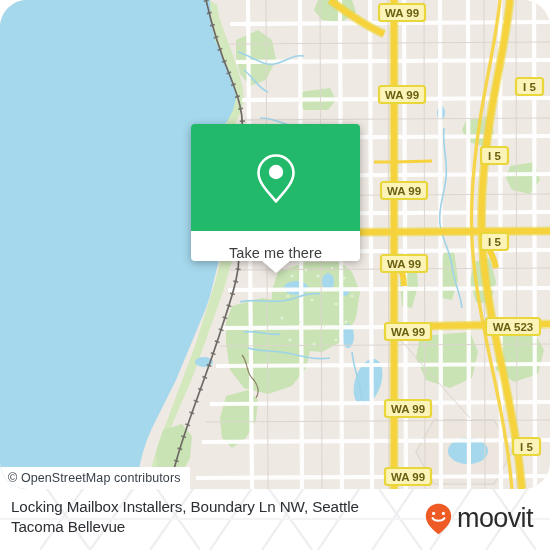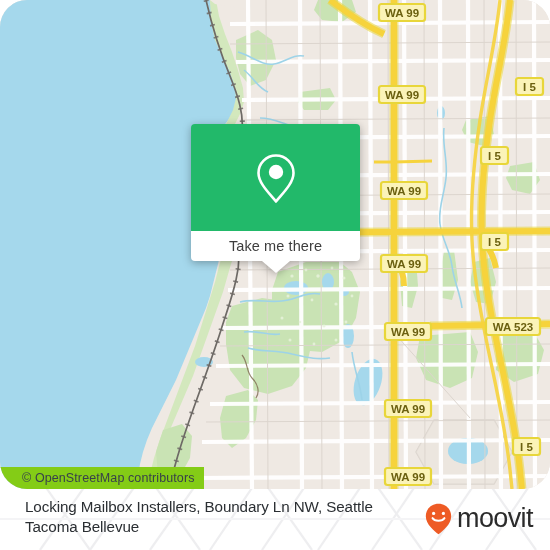--- a/index.html
+++ b/index.html
@@ -11,66 +11,66 @@
   }
   .screen{position:relative;width:550px;height:550px;overflow:hidden;}
 
   
   .map{position:absolute;left:0;top:0;width:550px;height:489px;overflow:hidden;background:#efe9e3;border-radius:27px;}
   .map svg{display:block;}
 
   
   .attribution{
     position:absolute;left:0;top:467px;
-    background:#84cc16;
+    background:#ffffff;
     color:#38414a;
     font-size:12.5px;
     line-height:20px;
-    padding:1px 9px 1px 22px;
+    padding:1px 9px 1px 8px;
     letter-spacing:0.1px;
     white-space:nowrap;
   }
 
   
   .popup{
     position:absolute;left:191px;top:124px;width:169px;
     filter:drop-shadow(0 2px 4px rgba(0,0,0,0.30));
   }
   .popup-body{
     width:169px;height:107px;
     background:#22b96a;
     border-radius:4px 4px 0 0;
     display:flex;align-items:center;justify-content:center;
   }
   .popup-pin{width:44px;height:52px;display:block;}
   .popup-footer{
     width:169px;height:30px;
     background:#ffffff;
     border-radius:0 0 4px 4px;
-    display:flex;align-items:center;justify-content:center;
+    display:flex;align-items:flex-end;justify-content:center;
   }
   .popup-footer-label{
     color:#3d3d3d;font-size:14.5px;letter-spacing:0.1px;
   }
   .popup-tail{
     position:absolute;left:50%;top:137px;
     width:0;height:0;margin-left:-14px;
     border-left:14px solid transparent;
     border-right:14px solid transparent;
     border-top:12px solid #ffffff;
   }
 
   
   .footer{
     position:absolute;left:0;top:489px;width:550px;height:61px;
     background:#ffffff;overflow:hidden;
   }
   .footer-wm{position:absolute;left:0;top:0;opacity:1;}
   .footer-title{
-    position:absolute;left:25px;top:497px;
+    position:absolute;left:11px;top:497px;
     width:395px;
     color:#2b2f33;
     font-size:15.2px;
     line-height:20px;
     letter-spacing:-0.1px;
   }
   .brand{
     position:absolute;left:425px;top:503px;
     display:flex;align-items:center;gap:5px;
   }

